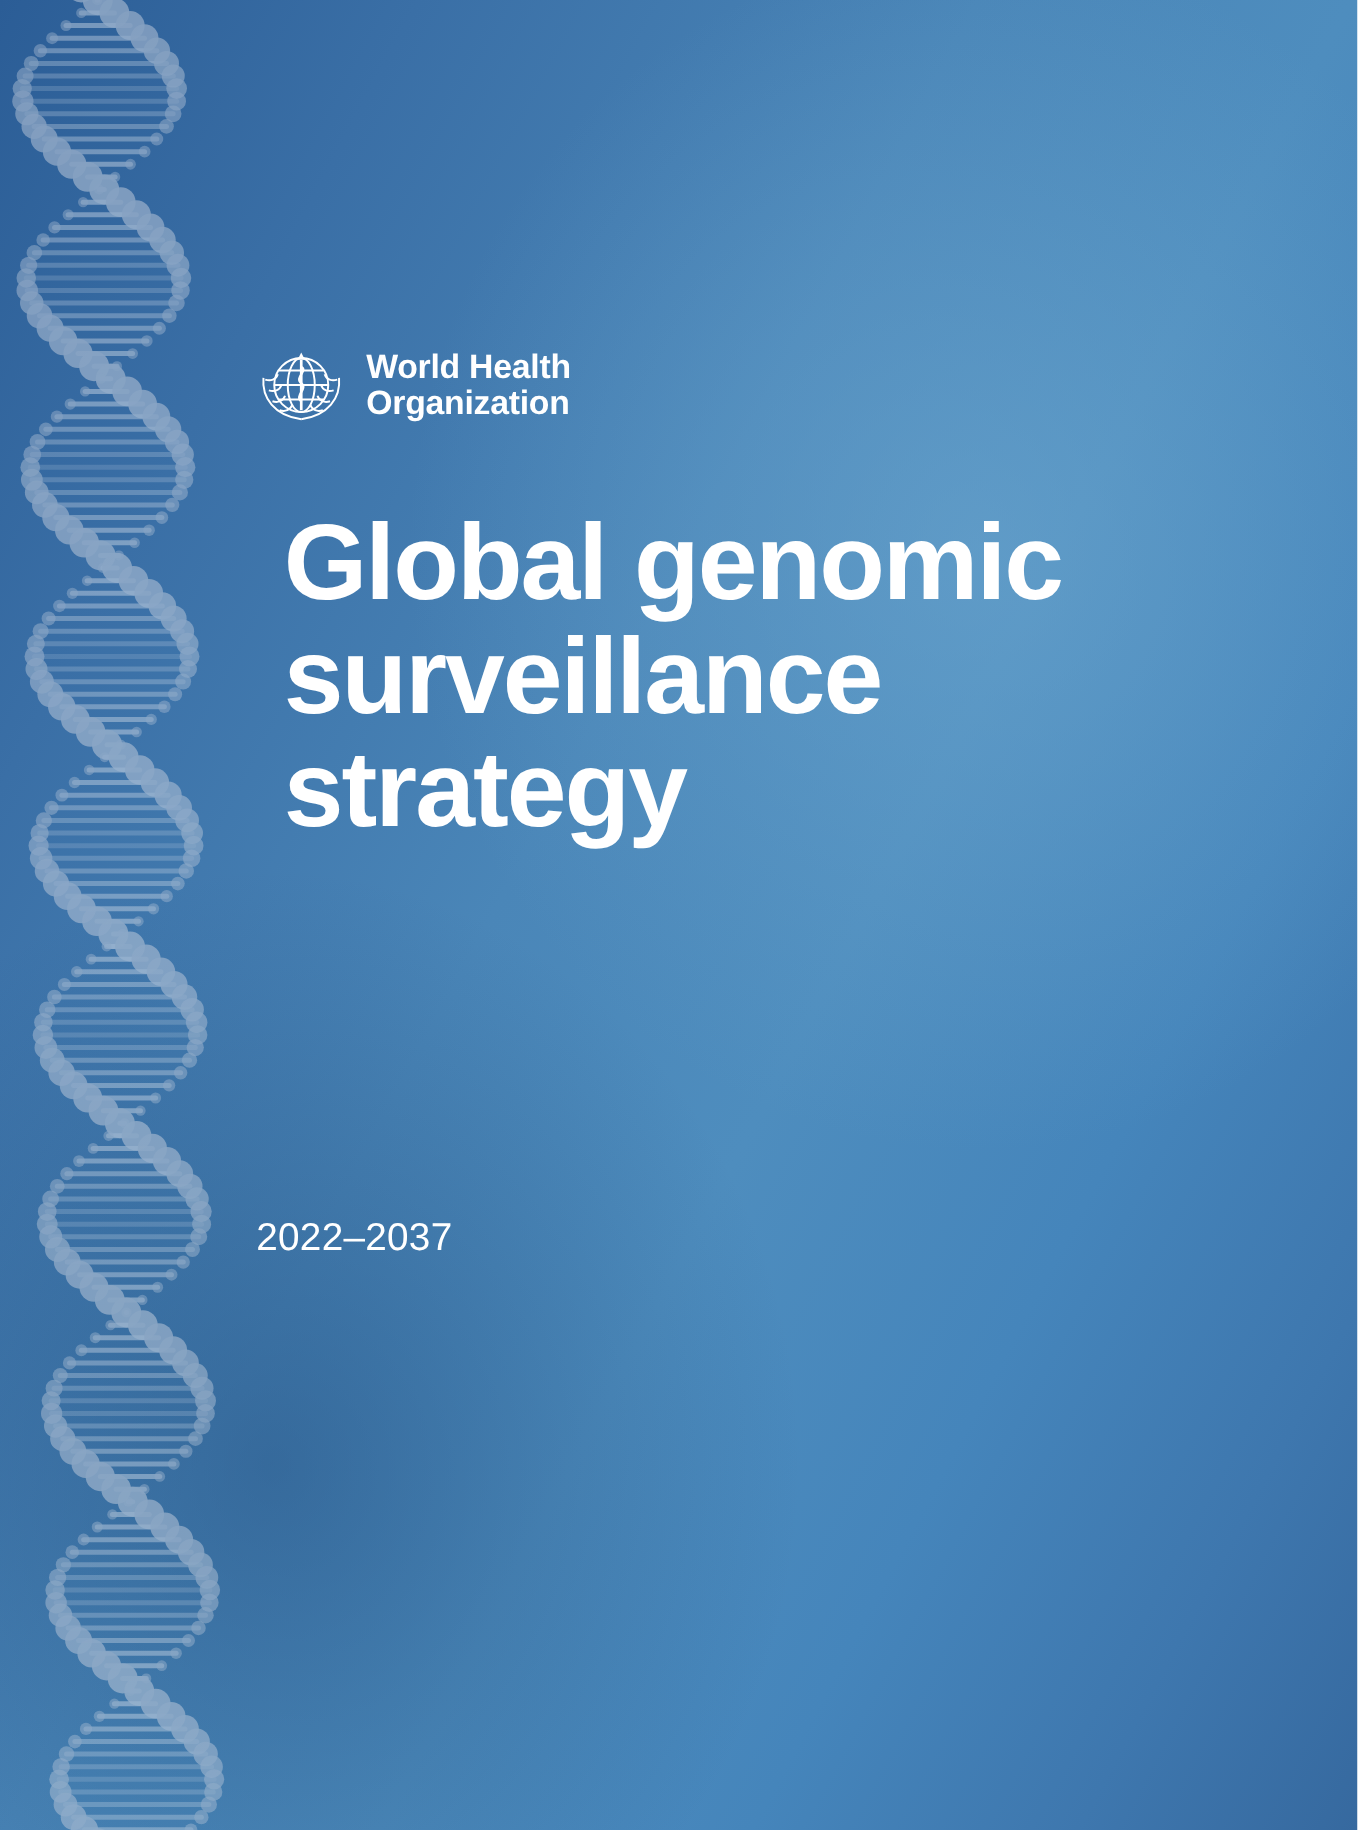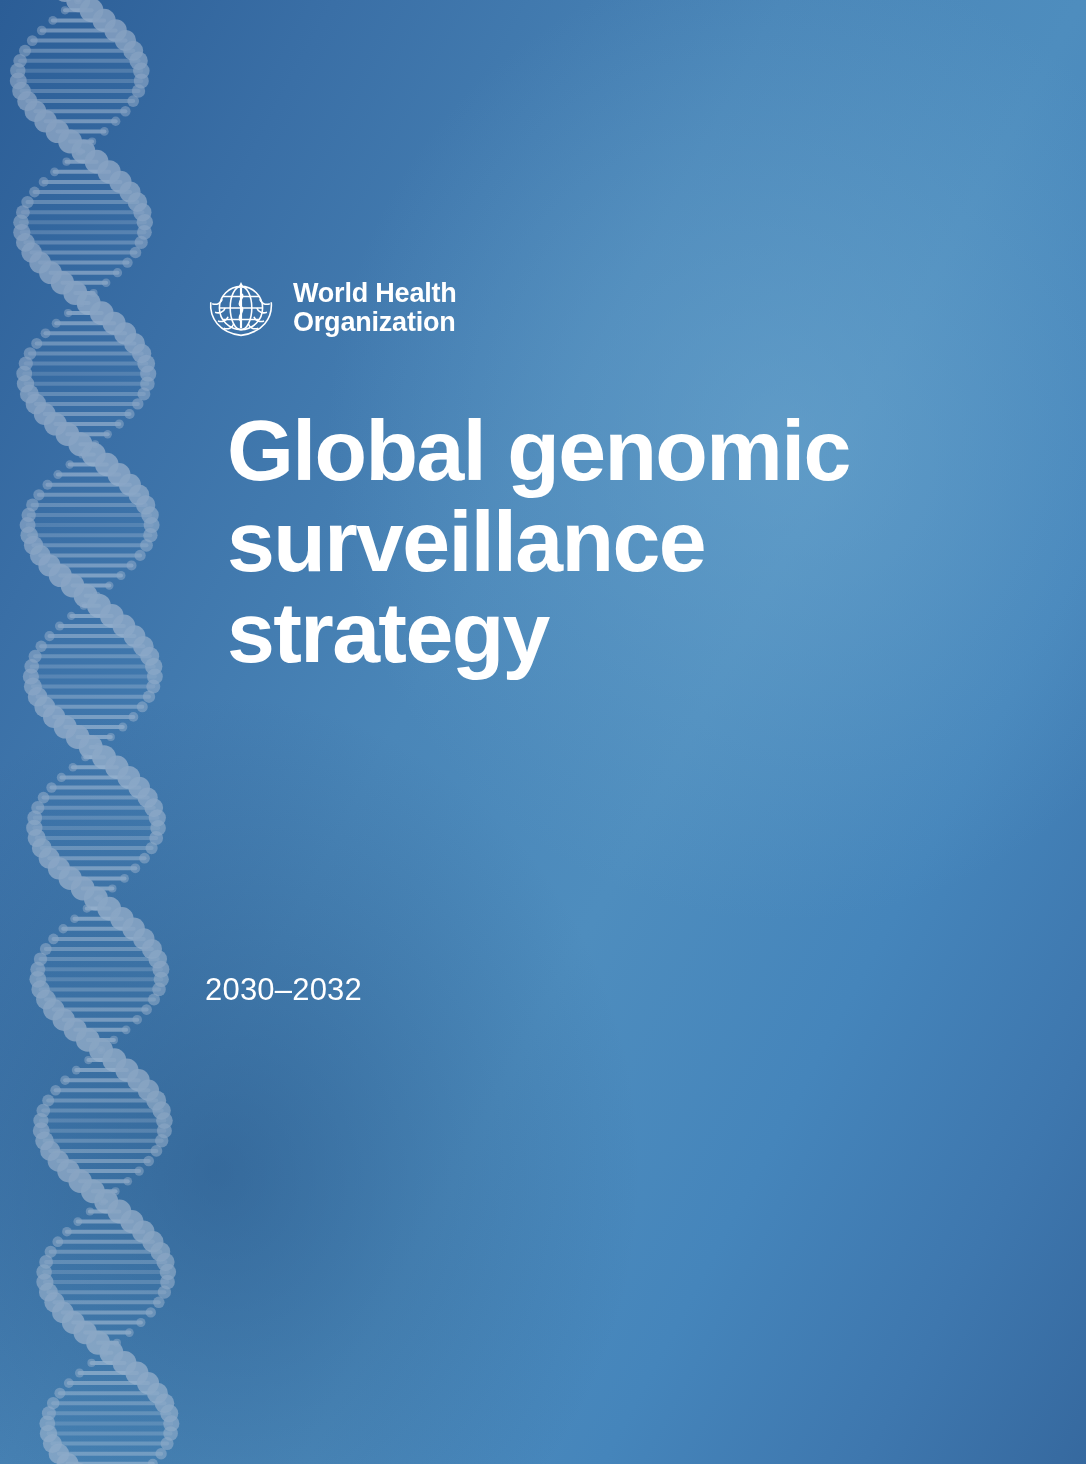--- a/index.html
+++ b/index.html
@@ -588,16 +588,16 @@
           <path d="M50 14 l4 8 h-8 z" fill="#ffffff" stroke="none"></path>
         </g>
       </svg>
       <div class="logo-text">World Health
 Organization</div>
     </div>
 
     <div class="title">Global genomic surveillance strategy</div>
 
 
-    <div class="years">2030–2032</div>
+    <div class="years">2022–2037</div>
 
   </div>
 </div>
 
 </body></html>

